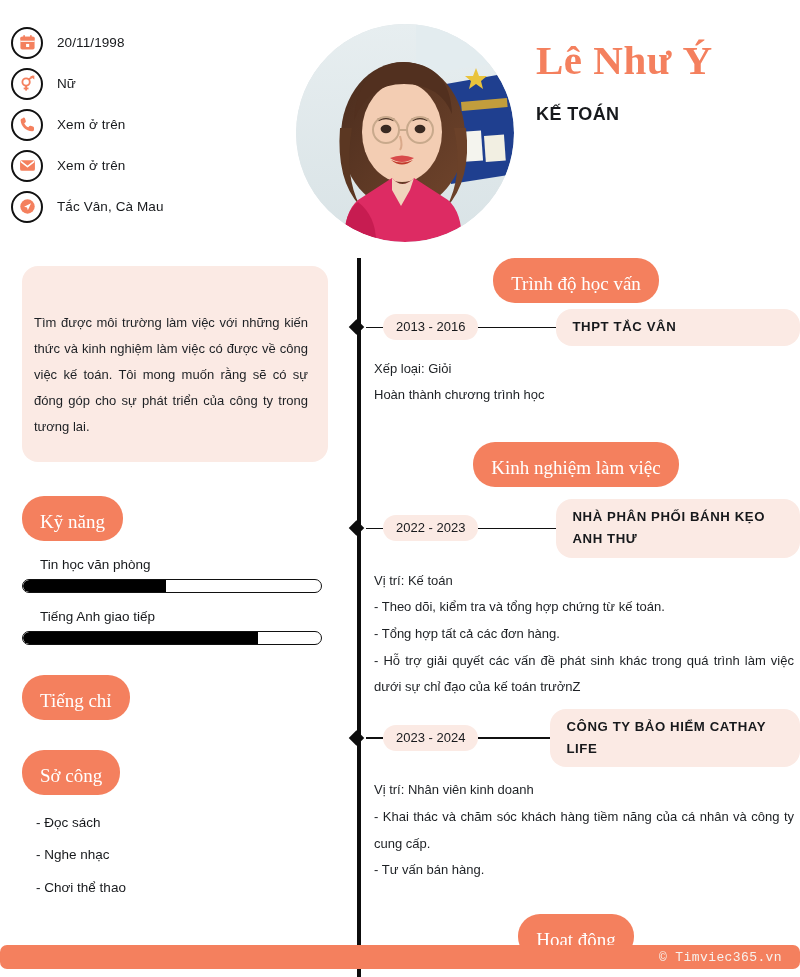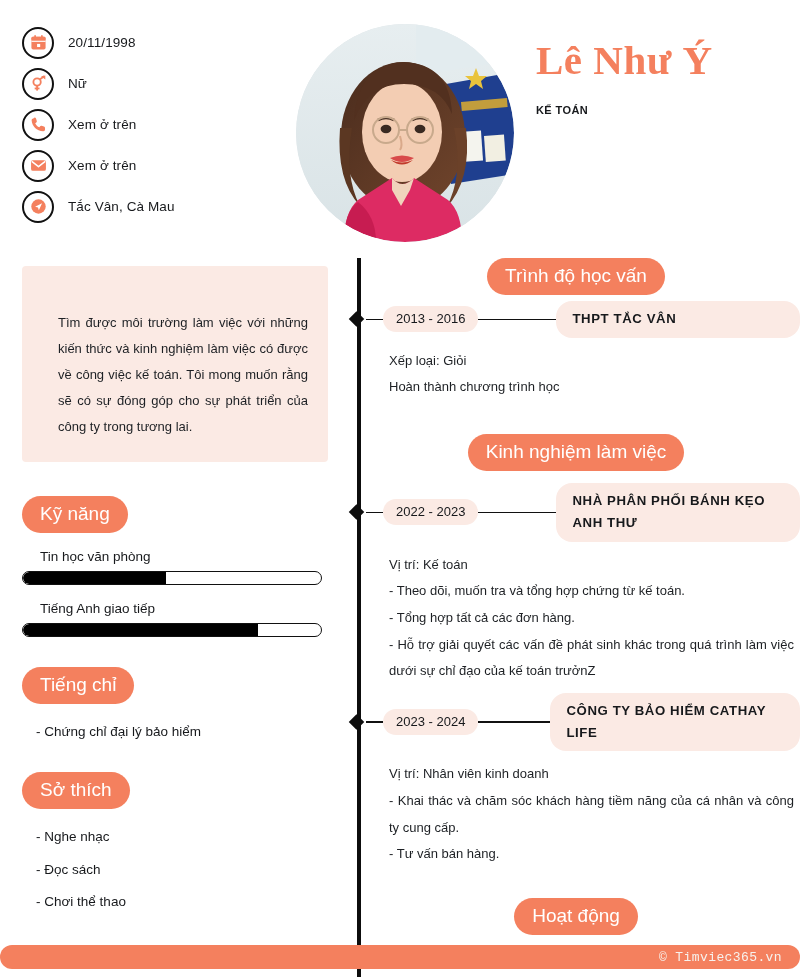--- a/index.html
+++ b/index.html
@@ -14,21 +14,21 @@
     overflow: hidden;
   }
 
   .page { position: relative; width: 800px; height: 977px; }
 
   
   .header { position: relative; height: 258px; }
 
   .contact-list {
     position: absolute;
-    left: 22px;
+    left: 11px;
     top: 22px;
     width: 260px;
   }
   .contact-row {
     display: flex;
     align-items: center;
     height: 41px;
     margin-bottom: 0px;
   }
   .ico-circle {
@@ -62,21 +62,21 @@
     font-family: "Liberation Serif", serif;
     font-size: 41px;
     font-weight: 700;
     color: #f4805e;
     letter-spacing: .5px;
     line-height: 1.12;
     white-space: nowrap;
   }
   .cv-job {
     margin-top: 20px;
-    font-size: 11px;
+    font-size: 18px;
     font-weight: 700;
     color: #17191c;
     letter-spacing: .4px;
   }
 
   
   .cols { position: relative; }
 
   .left-col {
     position: absolute;
@@ -87,34 +87,34 @@
     position: absolute;
     left: 352px; top: 0;
     width: 448px;
   }
 
   
   .pill {
     display: inline-block;
     background: #f4805e;
     color: #fff;
-    font-family: Liberation Sans, sans-serif;
+    font-family: Liberation Serif, serif;
     font-size: 19px;
     line-height: 1;
-    padding: 8px 18px 10px 18px;
+    padding: 16px 18px 10px 18px;
     border-radius: 22px;
     white-space: nowrap;
   }
 
   
   .objective-wrap { position: relative; margin: 8px 0 0 22px; width: 306px; }
   .objective-card {
     background: #fbeae4;
-    border-radius: 4px;
-    padding: 44px 20px 22px 36px;
+    border-radius: 16px;
+    padding: 44px 20px 22px 12px;
   }
   .objective-tab {
     position: absolute;
     left: 53px; top: 6px;
     background: #f4805e;
     color: #fff;
     font-family: "Liberation Serif", serif;
     font-size: 19.5px;
     line-height: 1;
     padding: 9px 16px 11px 16px;
@@ -207,37 +207,37 @@
     padding: 7px 16px 8px 16px;
     font-size: 13.2px;
     font-weight: 700;
     color: #17191c;
     letter-spacing: .6px;
     line-height: 1.65;
     flex: 1;
   }
 
   .tl-body {
-    margin: 10px 0 0 37px;
+    margin: 10px 0 0 22px;
     padding-right: 6px;
   }
   .tl-line {
     font-size: 13px;
     color: #1d2024;
     line-height: 2.05;
   }
   .tl-line.just { text-align: justify; }
 
   
   .footer {
     position: absolute;
     left: 0; bottom: 8px;
     width: 800px; height: 24px;
     background: #f4805e;
-    border-radius: 12px;
+    border-radius: 7px;
     display: flex;
     align-items: center;
     justify-content: flex-end;
   }
   .footer-text {
     font-family: "Liberation Mono", monospace;
     font-size: 13px;
     color: #f7f2ee;
     margin-right: 18px;
     letter-spacing: .4px;
@@ -384,30 +384,27 @@
         <div class="skill">
           <div class="skill-label">Tiếng Anh giao tiếp</div>
           <div class="bar-track">
             <div class="bar-fill" id="skill-fill-1" style="width: 79%;"></div>
           </div>
         </div>
       </div>
 
       <div class="side-block">
         <span class="pill" style="background: rgb(244, 128, 94);">Tiếng chỉ</span>
+      </div>
+
+      <div class="side-block">
+        <span class="pill" style="background: rgb(244, 128, 94);">Sở công</span>
         <div class="side-items">
-          <div class="side-item">- Chứng chỉ đại lý bảo hiểm</div>
-        </div>
-      </div>
-
-      <div class="side-block">
-        <span class="pill" style="background: rgb(244, 128, 94);">Sở thích</span>
-        <div class="side-items">
+          <div class="side-item">- Đọc sách</div>
           <div class="side-item">- Nghe nhạc</div>
-          <div class="side-item">- Đọc sách</div>
           <div class="side-item">- Chơi thể thao</div>
         </div>
       </div>
 
     </div>
 
     <div class="right-col">
       <div class="timeline" id="timeline-line" style="height: 729px;"></div>
 
       <div class="tl-center">
@@ -435,21 +432,21 @@
       <div class="tl-entry" style="margin-top:12px">
         <div class="tl-head">
           <span class="diamond"></span>
           <span class="dash-short"></span>
           <span class="date-pill" style="background: rgb(251, 234, 228);">2022 - 2023</span>
           <span class="dash-long" style="width:78px"></span>
           <span class="title-pill" style="background: rgb(251, 234, 228);">NHÀ PHÂN PHỐI BÁNH KẸO ANH THƯ</span>
         </div>
         <div class="tl-body">
           <div class="tl-line">Vị trí: Kế toán</div>
-          <div class="tl-line">- Theo dõi, muốn tra và tổng hợp chứng từ kế toán.</div>
+          <div class="tl-line">- Theo dõi, kiểm tra và tổng hợp chứng từ kế toán.</div>
           <div class="tl-line">- Tổng hợp tất cả các đơn hàng.</div>
           <div class="tl-line just">- Hỗ trợ giải quyết các vấn đề phát sinh khác trong quá trình làm việc dưới sự chỉ đạo của kế toán trưởnZ</div>
         </div>
       </div>
 
       <div class="tl-entry" style="margin-top:8px">
         <div class="tl-head">
           <span class="diamond"></span>
           <span class="dash-short"></span>
           <span class="date-pill" style="background: rgb(251, 234, 228);">2023 - 2024</span>

